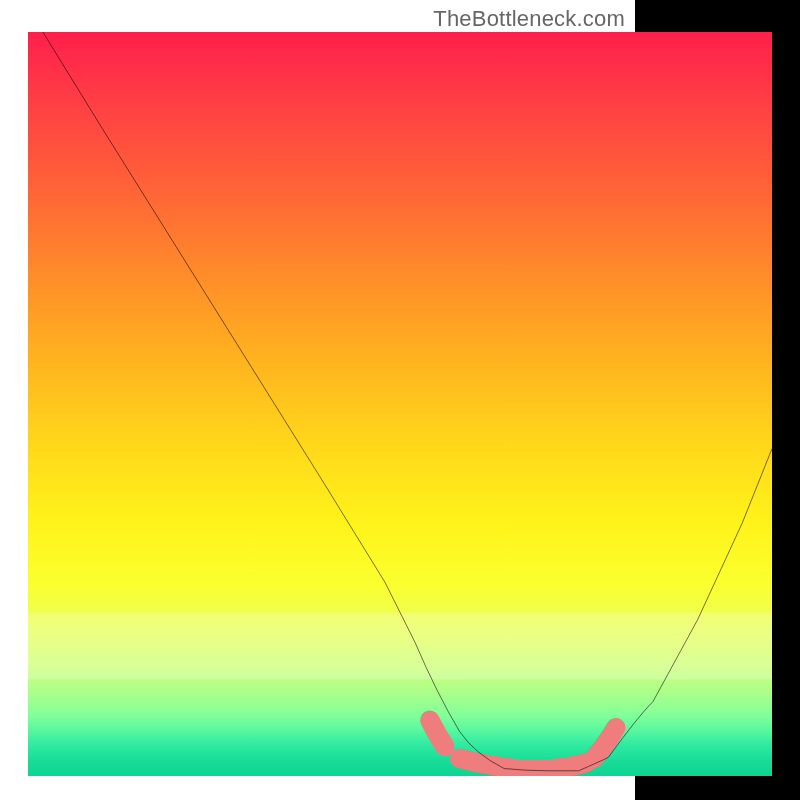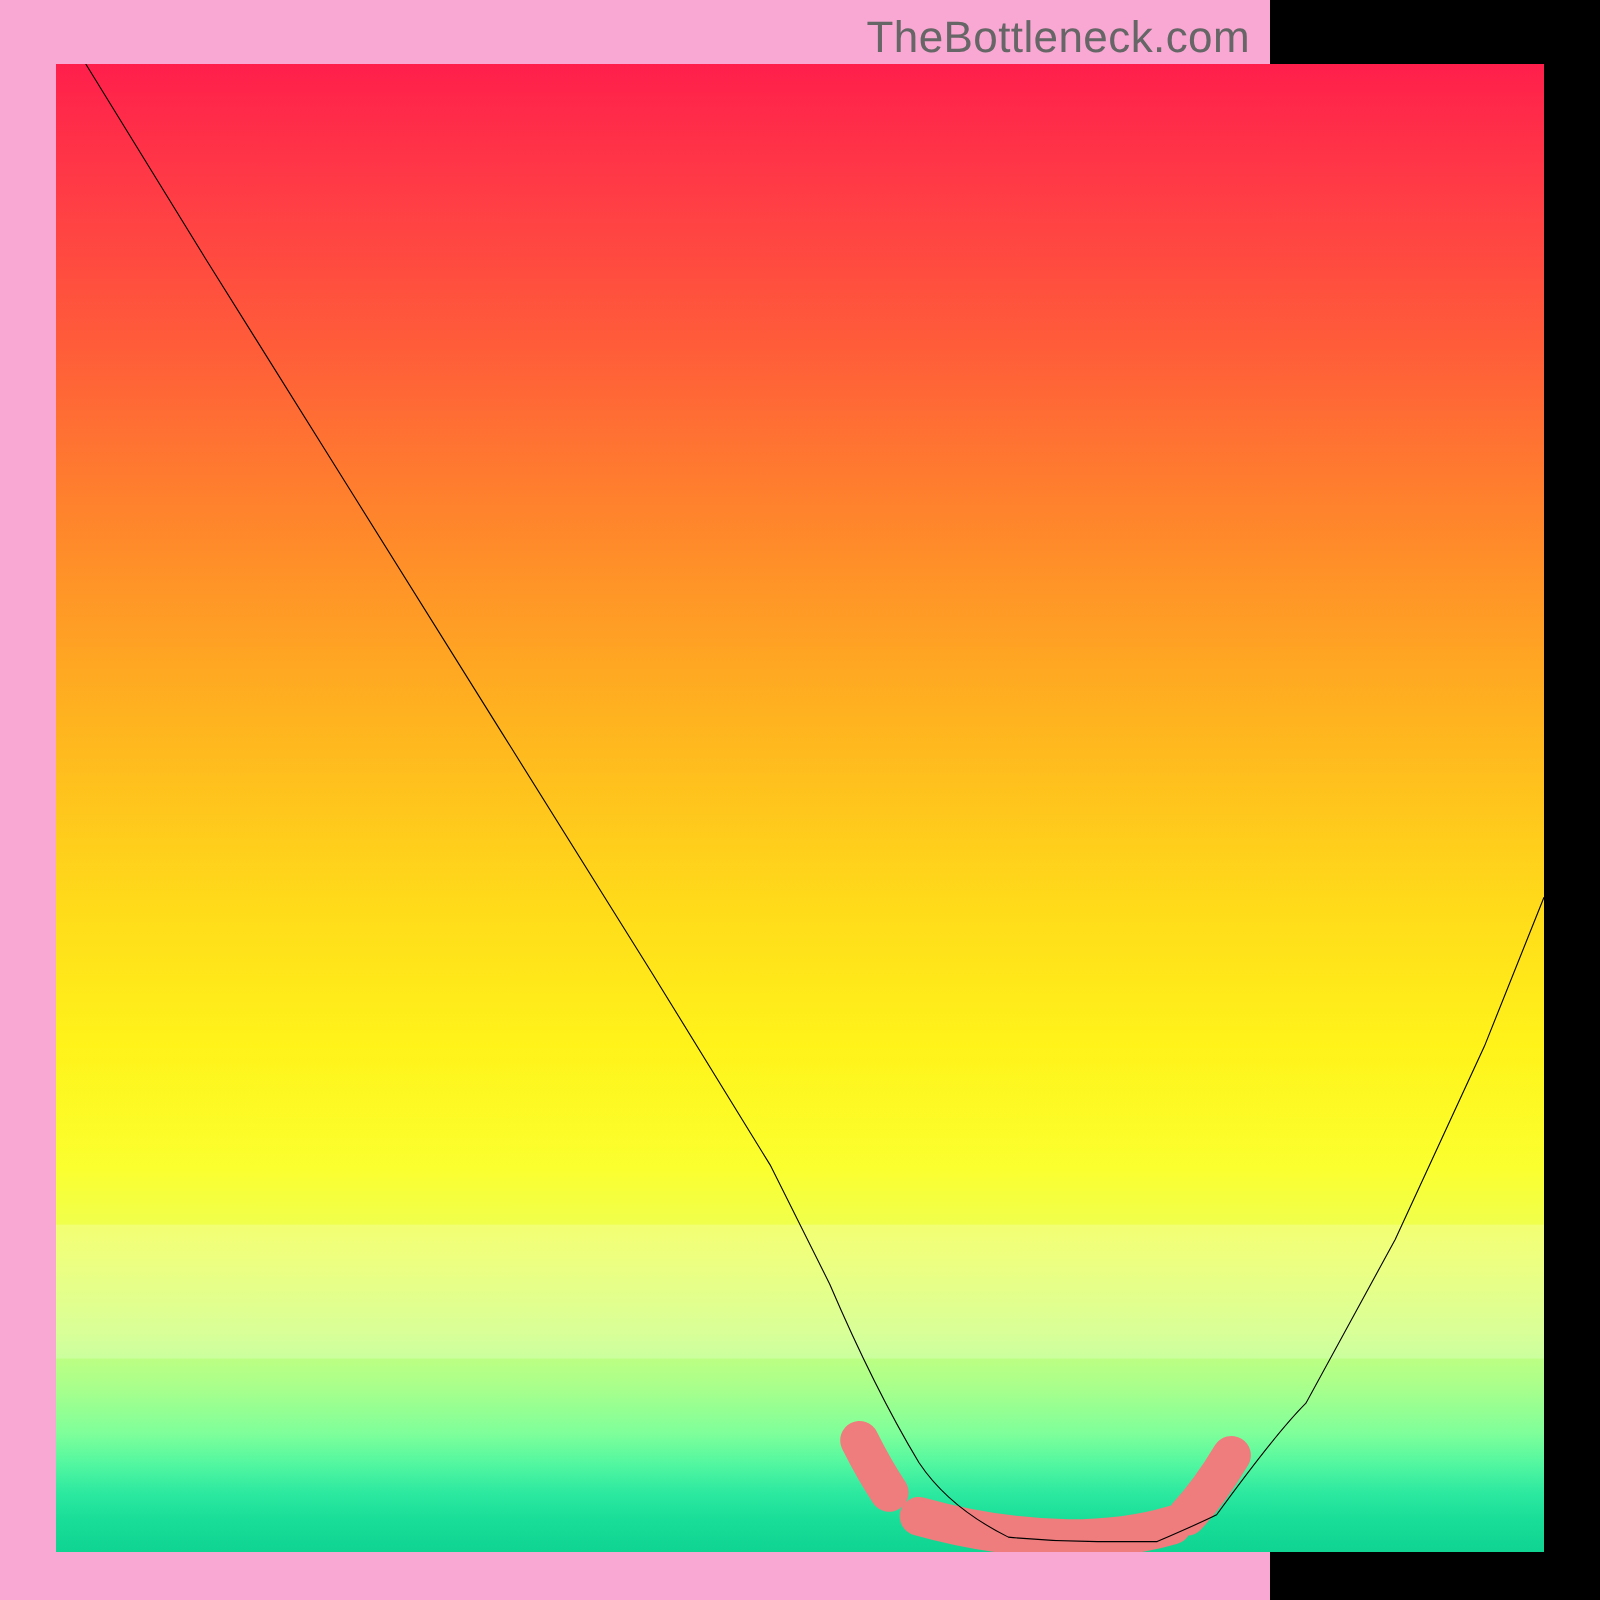--- a/index.html
+++ b/index.html
@@ -8,21 +8,21 @@
     width: 800px;
     height: 800px;
     background: #000;
     overflow: hidden;
     font-family: Arial, Helvetica, sans-serif;
   }
   .stage {
     position: relative;
     width: 635px;
     height: 800px;
-    background: #f9a8d4;
+    background: #ffffff;
   }
   .watermark {
     position: absolute;
     top: 6px;
     right: 10px;
     color: #666;
     font-size: 22px;
     font-weight: 500;
     letter-spacing: 0.2px;
     user-select: none;

